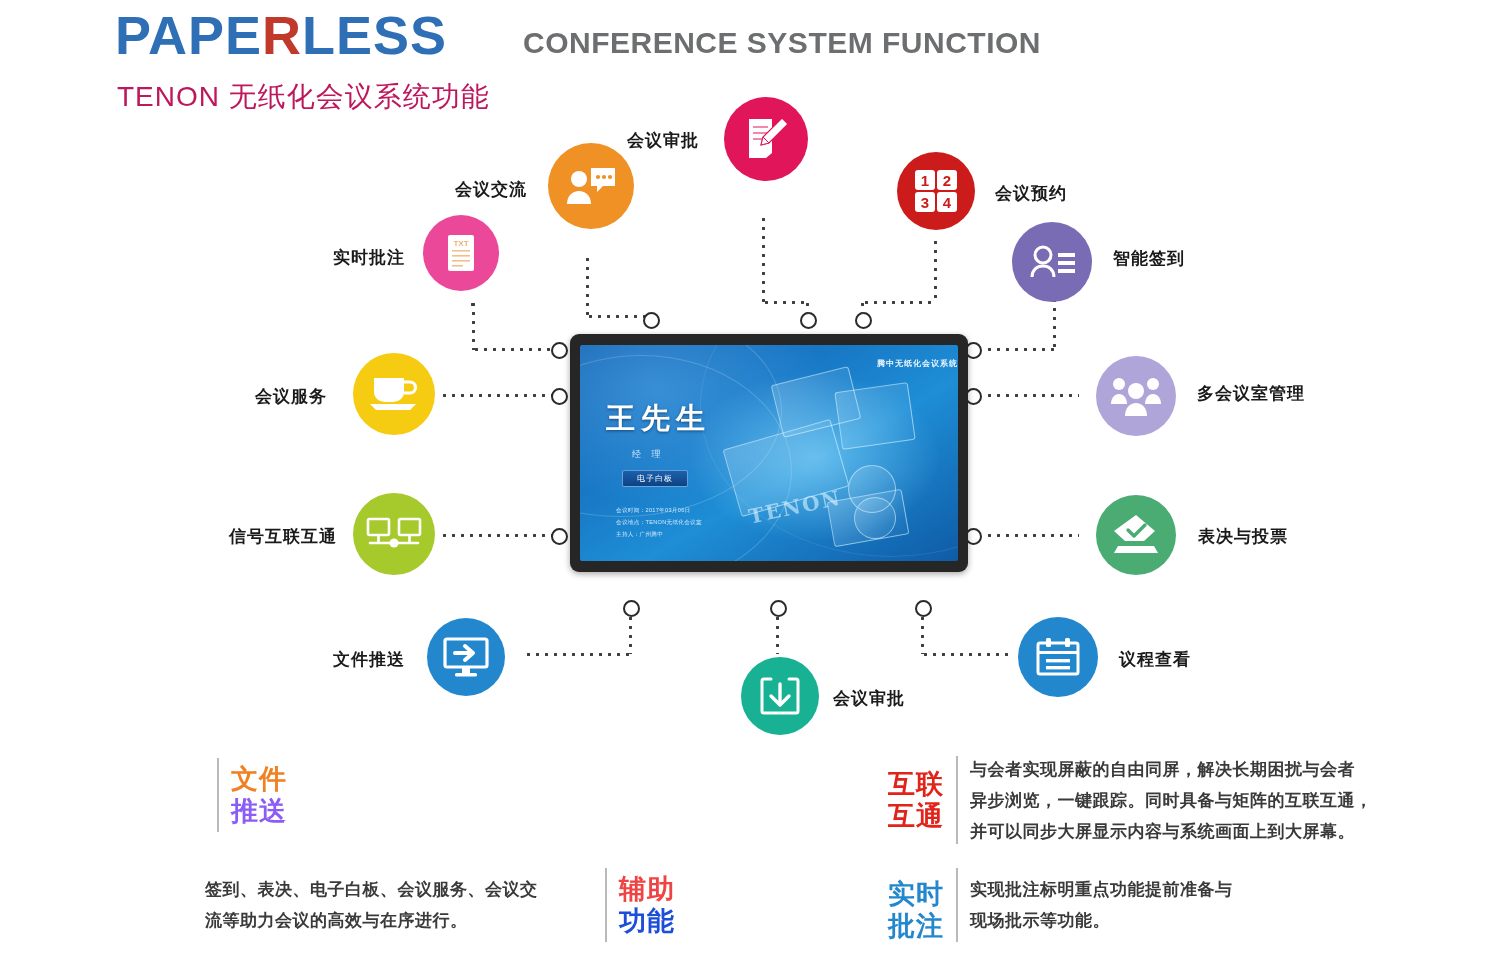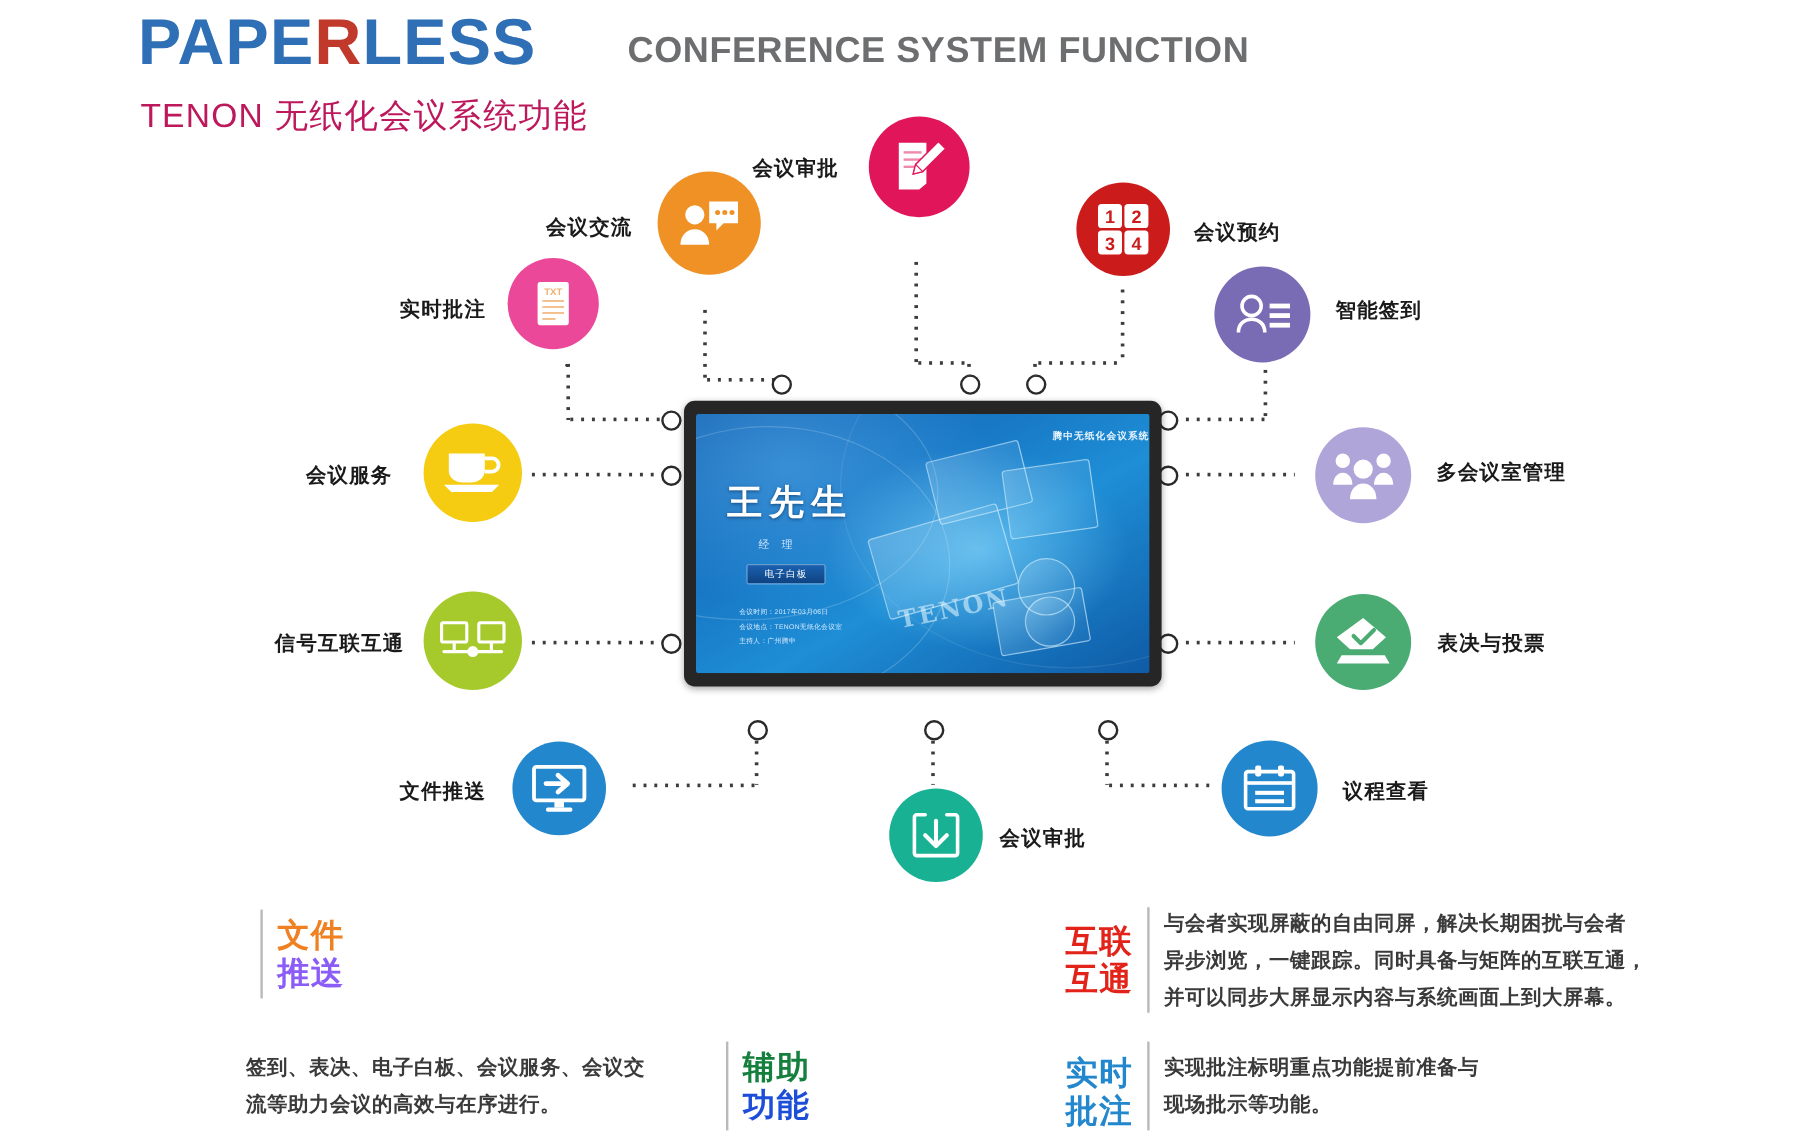--- a/index.html
+++ b/index.html
@@ -355,21 +355,21 @@
     </div>
   </div>
 
   <div class="blk" style="left:205px;top:862px;width:470px;height:86px;justify-content:space-between;">
     <div style="flex:1;">
       <div class="blk-body">签到、表决、电子白板、会议服务、会议交</div>
       <div class="blk-body">流等助力会议的高效与在序进行。</div>
     </div>
     <div class="rule" style="margin:6px 12px;"></div>
     <div>
-      <div class="blk-tag" style="color:#15803d;">辅助</div>
+      <div class="blk-tag" style="color:#ef4444;">辅助</div>
       <div class="blk-tag" style="color:#1d4ed8;">功能</div>
     </div>
   </div>
 
   <div class="blk" style="left:888px;top:862px;width:470px;height:86px;">
     <div>
       <div class="blk-tag" style="color:#2387ce;margin-top:10px;">实时</div>
       <div class="blk-tag" style="color:#2387ce;">批注</div>
     </div>
     <div class="rule" style="margin:6px 12px;"></div>

